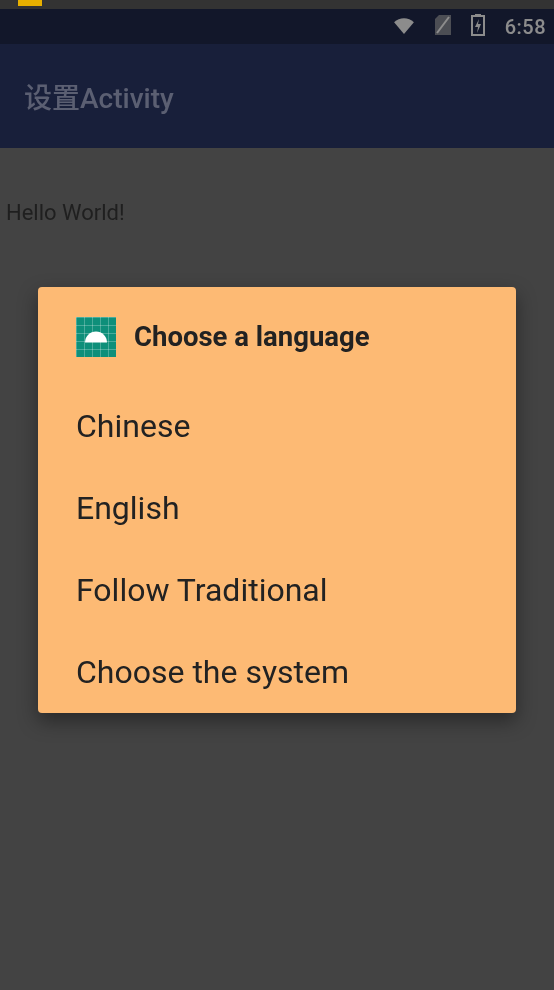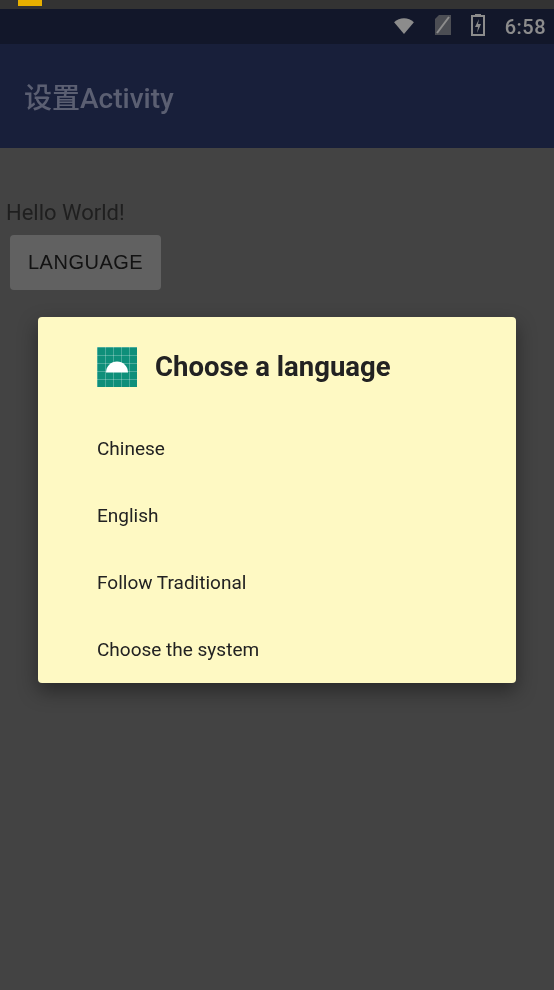--- a/index.html
+++ b/index.html
@@ -39,23 +39,23 @@
   }
 
   .scrim {
     position: absolute; left: 0; top: 9px; right: 0; bottom: 0;
     background: rgba(0,0,0,0.45);
     display: flex; align-items: center; justify-content: center;
   }
 
   .dialog {
     width: 478px;
-    background: #fef9c3;
+    background: #fdba74;
     border-radius: 4px;
-    padding: 30px 38px 0px 59px;
+    padding: 30px 38px 0px 38px;
     box-shadow: 0 8px 20px rgba(0,0,0,0.4);
   }
   .dialog-header {
     display: flex; align-items: center; gap: 18px;
     margin-bottom: 28px;
   }
   .dialog-icon {
     width: 40px; height: 40px;
     background: #0e8f7a;
     background-image:
@@ -72,21 +72,21 @@
     width: 22px; height: 11px;
     background: #fff;
     border-top-left-radius: 22px;
     border-top-right-radius: 22px;
     transform: translate(-50%, -50%);
   }
   .dialog-title { font-size: 27.5px; font-weight: 700; color: #222; }
 
   .dialog-list { list-style: none; }
   .dialog-option {
-    font-size: 19px; color: #222;
+    font-size: 32px; color: #222;
     padding: 22px 0;
     cursor: pointer;
   }
 </style>
 </head>
 <body>
 
 <div class="topstrip"></div>
 
 <div class="statusbar">
@@ -110,21 +110,20 @@
   </span>
   <span class="status-clock">6:58</span>
 </div>
 
 <div class="appbar">
   <span class="appbar-title">设置Activity</span>
 </div>
 
 <div class="content">
   <div class="hello">Hello World!</div>
-  <button class="lang-button">LANGUAGE</button>
 </div>
 
 <div class="scrim">
   <div class="dialog">
     <div class="dialog-header">
       <div class="dialog-icon"></div>
       <div class="dialog-title">Choose a language</div>
     </div>
     <ul class="dialog-list">
       <li class="dialog-option">Chinese</li>

